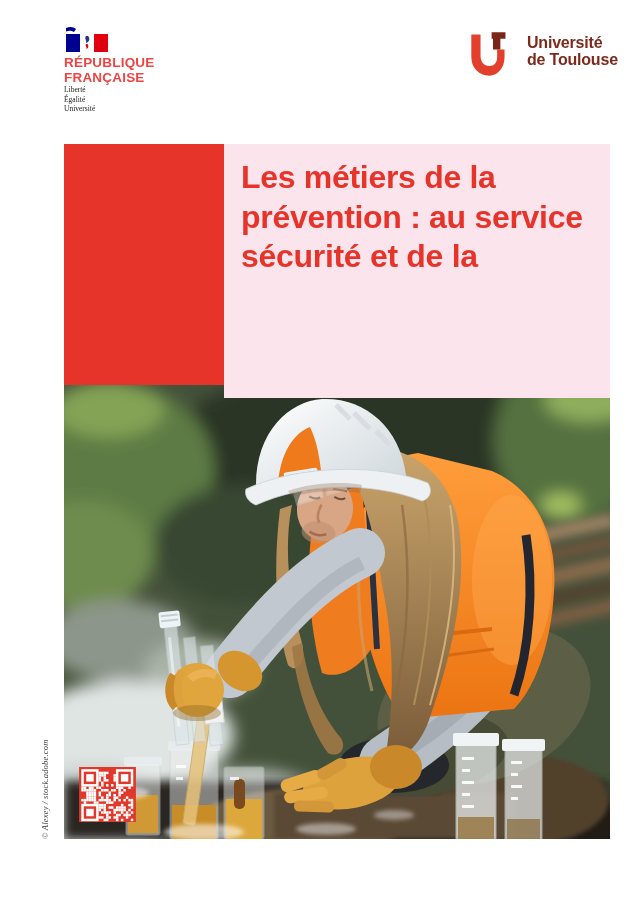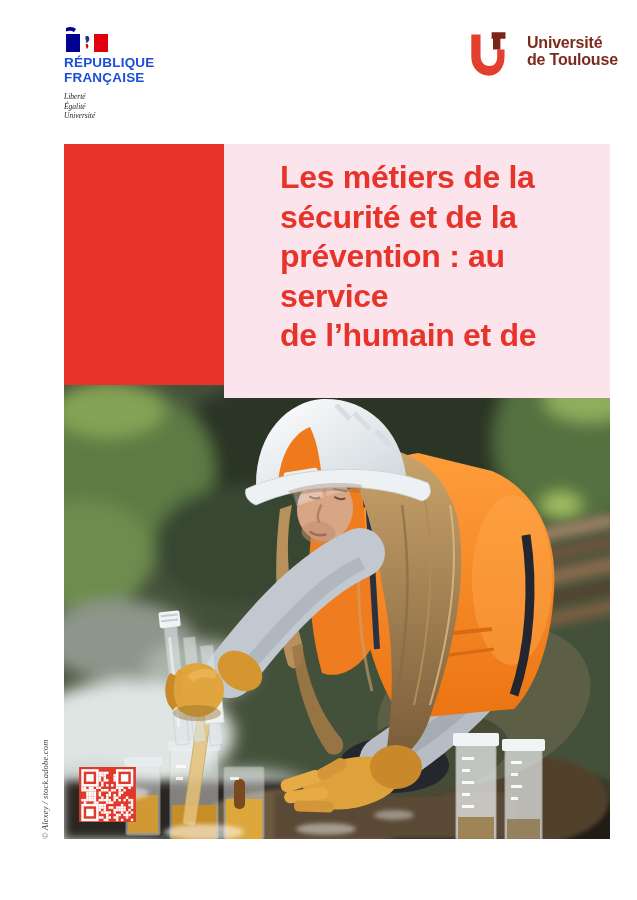--- a/index.html
+++ b/index.html
@@ -2,34 +2,34 @@
 <html><head>
 <meta charset="utf-8">
 <style>
   html,body{margin:0;padding:0;background:#fff;}
   .page{position:relative;width:637px;height:900px;background:#fff;overflow:hidden;
         font-family:"Liberation Sans",sans-serif;}
 
   
   .rf-logo{position:absolute;left:64px;top:26px;width:150px;}
   .rf-flag{display:block;margin-bottom:2px;}
-  .rf-word{font-weight:700;font-size:13.5px;line-height:15px;letter-spacing:.2px;color:#1d4ed8;}
-  .rf-motto{margin-top:7px;font-family:"Liberation Serif",serif;font-style:italic;
+  .rf-word{font-weight:700;font-size:13.5px;line-height:15px;letter-spacing:.2px;color:#ef4444;}
+  .rf-motto{font-family:"Liberation Serif",serif;
             font-size:7.5px;line-height:9.5px;color:#222;}
   .ut-logo{position:absolute;left:468px;top:30px;display:flex;align-items:flex-start;gap:15px;}
   .ut-mark{display:block;}
   .ut-name{margin-left:6px;margin-top:5px;font-weight:700;font-size:16px;line-height:16.5px;
            color:#7d2a1d;letter-spacing:-.2px;}
 
   
   .red-block{position:absolute;left:64px;top:144px;width:160px;height:241px;background:#e7342b;z-index:3;}
   .pink-block{position:absolute;left:224px;top:144px;width:386px;height:254px;background:#fce4ec;z-index:3;}
   .title{position:absolute;left:17px;top:14px;margin:0;width:360px;
          font-size:32px;line-height:39.5px;font-weight:700;letter-spacing:-.3px;color:#e7342b;}
-  .title span{display:block;margin-left:39px;}
+  .title span{display:block;}
 
   
   .photo{position:absolute;left:64px;top:385px;width:546px;height:454px;z-index:2;}
   .photo svg{display:block;}
   .qr{position:absolute;left:15px;top:382px;width:57px;height:55px;z-index:5;}
 
   
   .credit{position:absolute;left:40px;top:839px;transform:rotate(-90deg);transform-origin:0 0;
           white-space:nowrap;font-family:"Liberation Serif",serif;font-style:italic;
           font-size:8.5px;color:#3f3f3f;letter-spacing:.2px;z-index:4;}
@@ -65,23 +65,22 @@
     <div class="ut-name">
       <div>Université</div>
       <div>de Toulouse</div>
     </div>
   </div>
 
   <div class="red-block"></div>
   <div class="pink-block">
     <h1 class="title">
       <span>Les métiers de la</span>
+      <span>prévention : au service</span>
       <span>sécurité et de la</span>
-      <span>prévention : au service</span>
-      <span>de l’humain et de</span>
     </h1>
   </div>
 
   <div class="photo" role="img" aria-label="Field technician wearing a white safety helmet with orange stripe, safety glasses and an orange high-visibility vest, crouching by a stream and collecting water samples in test tubes with amber rubber gloves">
     <svg width="546" height="454" viewBox="0 0 546 454">
       <defs>
         <filter id="b8" x="-25%" y="-25%" width="150%" height="150%">
             <feGaussianBlur stdDeviation="8"></feGaussianBlur>
           </filter>
         <filter id="b5" x="-25%" y="-25%" width="150%" height="150%">

